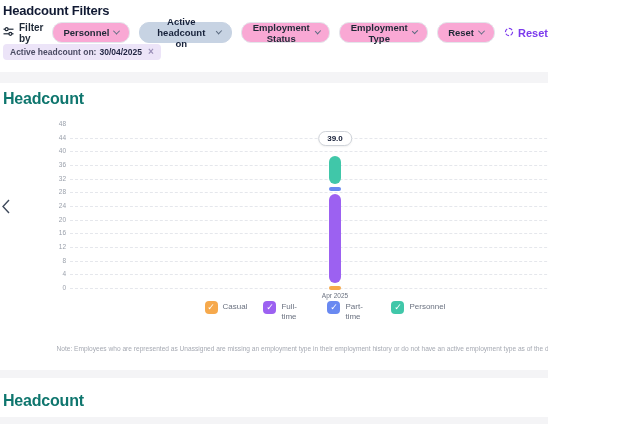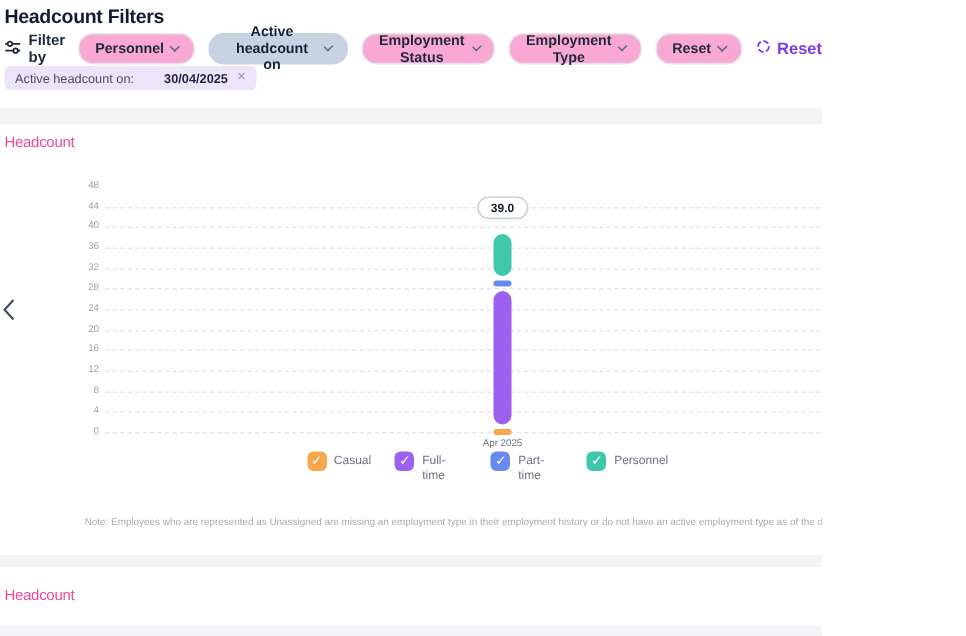--- a/index.html
+++ b/index.html
@@ -7,40 +7,40 @@
   .page {
     position:relative; width:548px; height:424px; overflow:hidden;
     font-family:"Liberation Sans", sans-serif; background:#ffffff; color:#16213a;
   }
   .band { position:absolute; left:0; width:644px; background:#f4f4f6; }
   .band1 { top:72px; height:11px; }
   .band2 { top:370px; height:8px; }
   .band3 { top:417px; height:7px; }
 
   .h-title { position:absolute; left:3px; top:3px; font-size:13px; font-weight:bold; color:#111a33; letter-spacing:-0.2px; }
-  .sec-title { position:absolute; left:3px; font-size:10px; font-weight:normal; color:#ec4899; letter-spacing:-0.2px; }
+  .sec-title { position:absolute; left:3px; font-size:16px; font-weight:bold; color:#0f766e; letter-spacing:-0.2px; }
   .sec-title.first { top:90px; }
   .sec-title.second { top:392px; }
 
   .filter-row { position:absolute; left:3px; top:22px; height:21px; display:flex; align-items:center; gap:9px; }
   .filter-by { display:flex; align-items:center; gap:5px; font-size:10px; font-weight:bold; color:#1f2937; }
   .fbtn {
     display:flex; align-items:center; gap:5px; height:21px; padding:0 10px;
     background:#f9a8d4; border:1px solid #e3e6eb; border-radius:10px;
     font-family:"Liberation Sans", sans-serif; font-size:9.5px; font-weight:bold; color:#1f2937; cursor:pointer;
   }
   .fbtn.active { background:#c7d3e3; border-color:#c7d3e3; color:#16213a; }
   .chev { width:5px; height:5px; border-right:1.4px solid #5b6b80; border-bottom:1.4px solid #5b6b80; transform:rotate(45deg) translate(-1px,-1px); }
   .reset-btn { display:flex; align-items:center; gap:4px; background:none; border:none; color:#7c3aed; font-size:11px; font-weight:bold; cursor:pointer; font-family:"Liberation Sans", sans-serif; }
 
   .chip {
     position:absolute; left:3px; top:44px; height:16px; display:inline-flex; align-items:center;
-    background:#ece4f8; border-radius:4px; padding:0 7px; font-size:8.5px; color:#4b4b63; cursor:pointer;
-  }
-  .chip b { margin-left:20px; color:#1f2340; }
+    background:#ece4f8; border-radius:4px; padding:0 7px; font-size:8.5px; color:#4b4b63; cursor:pointer;font-weight:bold;
+  }
+  .chip b { margin-left:3px; color:#1f2340; }
   .chip .x { margin-left:6px; color:#9b8fb8; font-size:10px; line-height:1; cursor:pointer; }
 
   .icon-group { position:absolute; display:flex; align-items:center; gap:4px; color:#6b7280; }
   .icons-1 { left:622px; top:90px; }
   .icons-2 { left:629px; top:393px; }
   .iconbtn { background:none; border:none; padding:0; color:#6b7280; cursor:pointer; display:block; }
 
   .ytick { position:absolute; left:40px; width:26px; text-align:right; font-size:6.5px; color:#9aa0ab; }
   .gridline { position:absolute; height:0; border-top:1px dashed #e5e7ec; }
   .bar-seg { position:absolute; left:329px; width:12px; border-radius:6px; }

